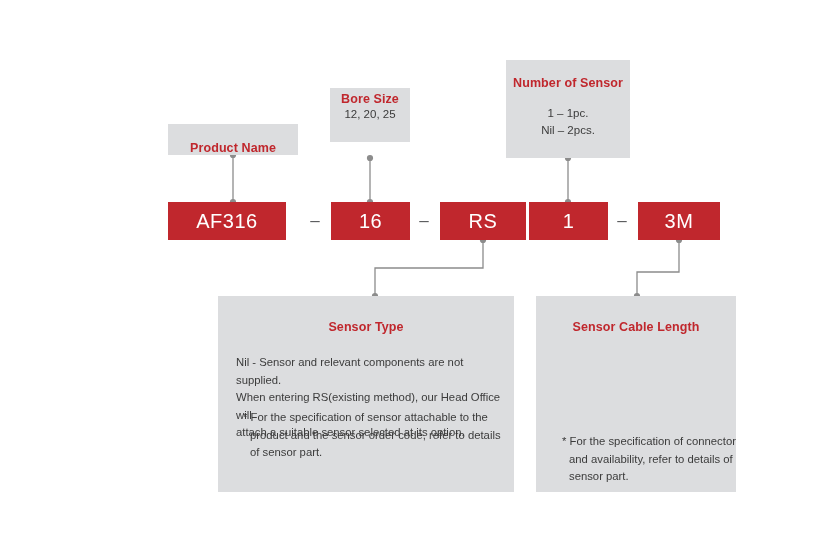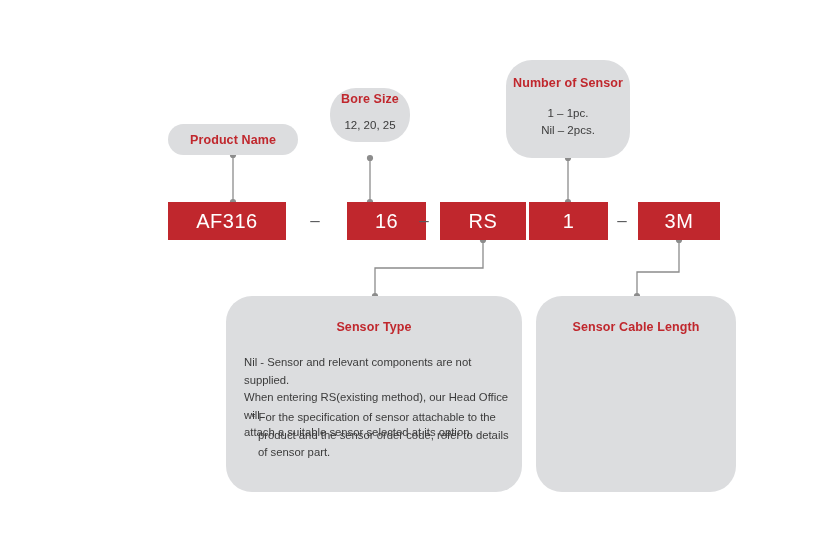--- a/index.html
+++ b/index.html
@@ -28,21 +28,20 @@
     width: 823px;
     height: 546px;
     pointer-events: none;
   }
 
   
   .callout {
     position: absolute;
     background: #dcdddf;
     box-sizing: border-box;
-    border-radius: 26px;
   }
   .callout-title {
     color: #c0272d;
     font-size: 12.5px;
     font-weight: bold;
     text-align: center;
     letter-spacing: 0.1px;
   }
   .callout-body {
     color: #3b3b3b;
@@ -128,68 +127,71 @@
       <circle cx="370" cy="202" r="3.1"></circle>
       <circle cx="568" cy="158" r="3.1"></circle>
       <circle cx="568" cy="202" r="3.1"></circle>
       <circle cx="483" cy="240" r="3.1"></circle>
       <circle cx="375" cy="296" r="3.1"></circle>
       <circle cx="679" cy="240" r="3.1"></circle>
       <circle cx="637" cy="296" r="3.1"></circle>
     </g>
   </svg>
 
-  <div class="callout top" style="left:168px; top:124px; width:130px; height:31px; justify-content:center;">
+  <div class="callout top" style="left:168px; top:124px; width:130px; height:31px; justify-content:flex-end;">
     <div class="callout-title">Product Name</div>
   </div>
 
   <div class="callout top" style="left:330px; top:88px; width:80px; height:54px; padding-top:4px;">
     <div class="callout-title">Bore Size</div>
-    <div class="callout-body" style="margin-top:11px;">12, 20, 25</div>
+    <div class="callout-body" style="">12, 20, 25</div>
   </div>
 
   <div class="callout top" style="left:506px; top:60px; width:124px; height:98px; padding-top:16px;">
     <div class="callout-title">Number of Sensor</div>
     <div class="callout-body" style="margin-top:15px;">1 – 1pc.</div>
     <div class="callout-body">Nil – 2pcs.</div>
   </div>
 
   <div class="code-seg" style="left:168px; top:202px; width:118px; height:38px;">
     <span>AF316</span>
   </div>
 
   <div class="sep" style="left:303px; top:212px; width:24px;">–</div>
 
-  <div class="code-seg" style="left:331px; top:202px; width:79px; height:38px;margin-left:16px;">
+  <div class="code-seg" style="left:331px; top:202px; width:79px; height:38px;">
     <span>16</span>
   </div>
 
   <div class="sep" style="left:412px; top:212px; width:24px;">–</div>
 
   <div class="code-seg" style="left:440px; top:202px; width:86px; height:38px;">
     <span>RS</span>
   </div>
 
   <div class="code-seg" style="left:529px; top:202px; width:79px; height:38px;">
     <span>1</span>
   </div>
 
   <div class="sep" style="left:610px; top:212px; width:24px;">–</div>
 
   <div class="code-seg" style="left:638px; top:202px; width:82px; height:38px;">
     <span>3M</span>
   </div>
 
-  <div class="callout bottom" style="left:226px; top:296px; width:296px; height:196px;">
+  <div class="callout bottom" style="left:218px; top:296px; width:296px; height:196px;">
     <div class="callout-title" style="top:24px;">Sensor Type</div>
     <div class="para note" style="left:25px; top:113px; width:265px;">* For the specification of sensor attachable to the
    product and the sensor order code, refer to details
    of sensor part.</div>
     <div class="para" style="left:18px; top:58px; width:268px;">Nil - Sensor and relevant components are not supplied.
 When entering RS(existing method), our Head Office will
 attach a suitable sensor selected at its option.</div>
   </div>
 
   <div class="callout bottom" style="left:536px; top:296px; width:200px; height:196px;">
     <div class="callout-title" style="top:24px;">Sensor Cable Length</div>
+    <div class="para note" style="left:26px; top:137px; width:172px;">* For the specification of connector
+   and availability, refer to details of
+   sensor part.</div>
   </div>
 
 </div>
 
 </body></html>

